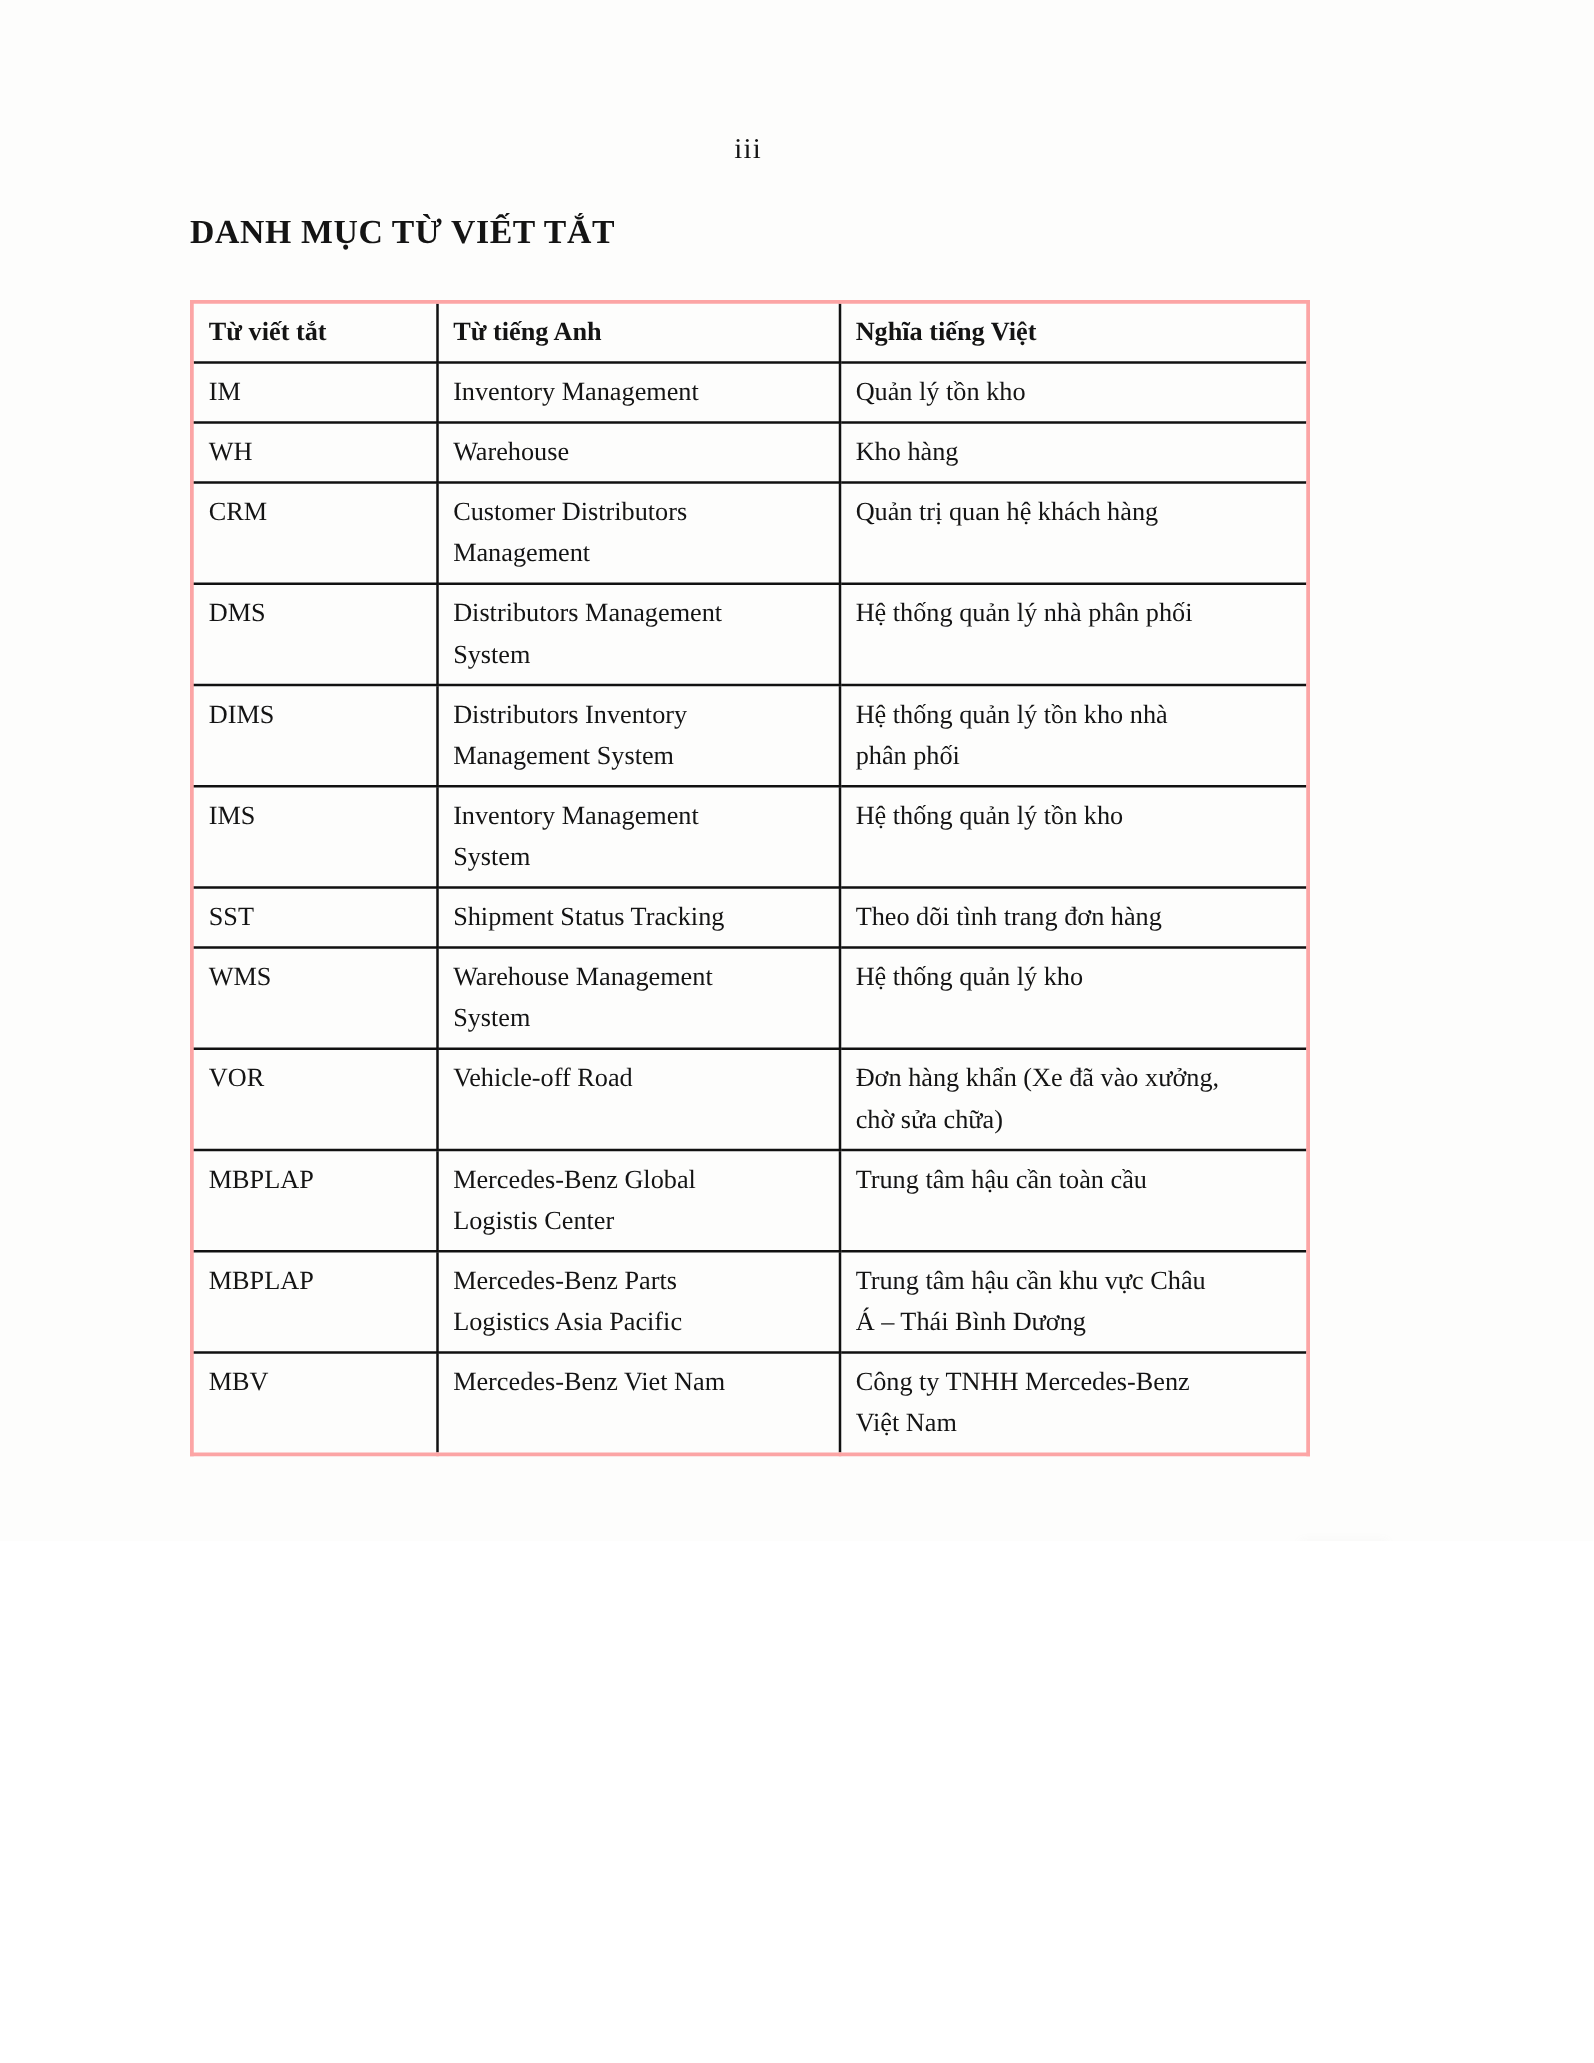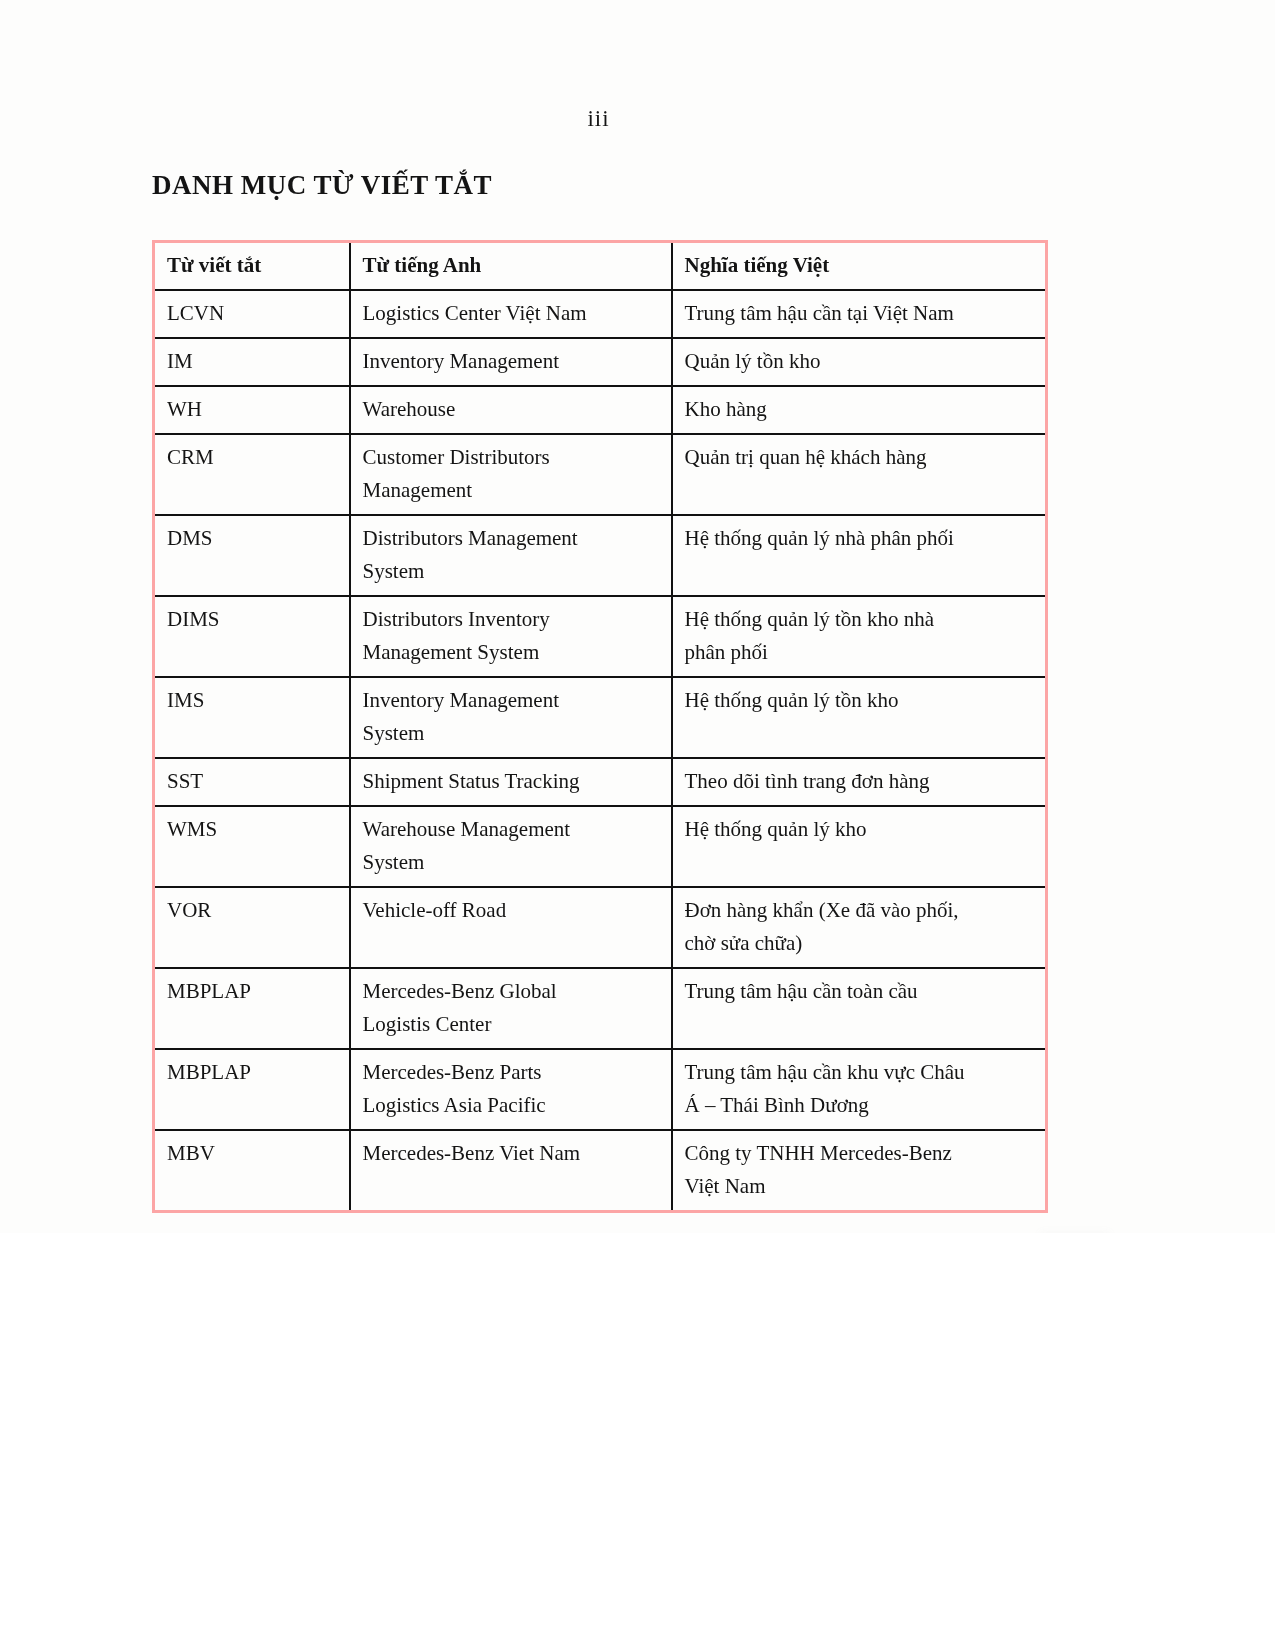--- a/index.html
+++ b/index.html
@@ -93,25 +93,20 @@
     </colgroup>
     <thead>
       <tr>
         <th>Từ viết tắt</th>
         <th>Từ tiếng Anh</th>
         <th>Nghĩa tiếng Việt</th>
       </tr>
     </thead>
     <tbody id="abbr-table-body">
         <tr>
-          <td>LCVN</td>
-          <td>Logistics Center Việt Nam</td>
-          <td>Trung tâm hậu cần tại Việt Nam</td>
-        </tr>
-        <tr>
           <td>IM</td>
           <td>Inventory Management</td>
           <td>Quản lý tồn kho</td>
         </tr>
         <tr>
           <td>WH</td>
           <td>Warehouse</td>
           <td>Kho hàng</td>
         </tr>
         <tr>
@@ -146,21 +141,21 @@
         </tr>
         <tr>
           <td>WMS</td>
           <td>Warehouse Management
 System</td>
           <td>Hệ thống quản lý kho</td>
         </tr>
         <tr>
           <td>VOR</td>
           <td>Vehicle-off Road</td>
-          <td>Đơn hàng khẩn (Xe đã vào phối,
+          <td>Đơn hàng khẩn (Xe đã vào xưởng,
 chờ sửa chữa)</td>
         </tr>
         <tr>
           <td>MBPLAP</td>
           <td>Mercedes-Benz Global
 Logistis Center</td>
           <td>Trung tâm hậu cần toàn cầu</td>
         </tr>
         <tr>
           <td>MBPLAP</td>

